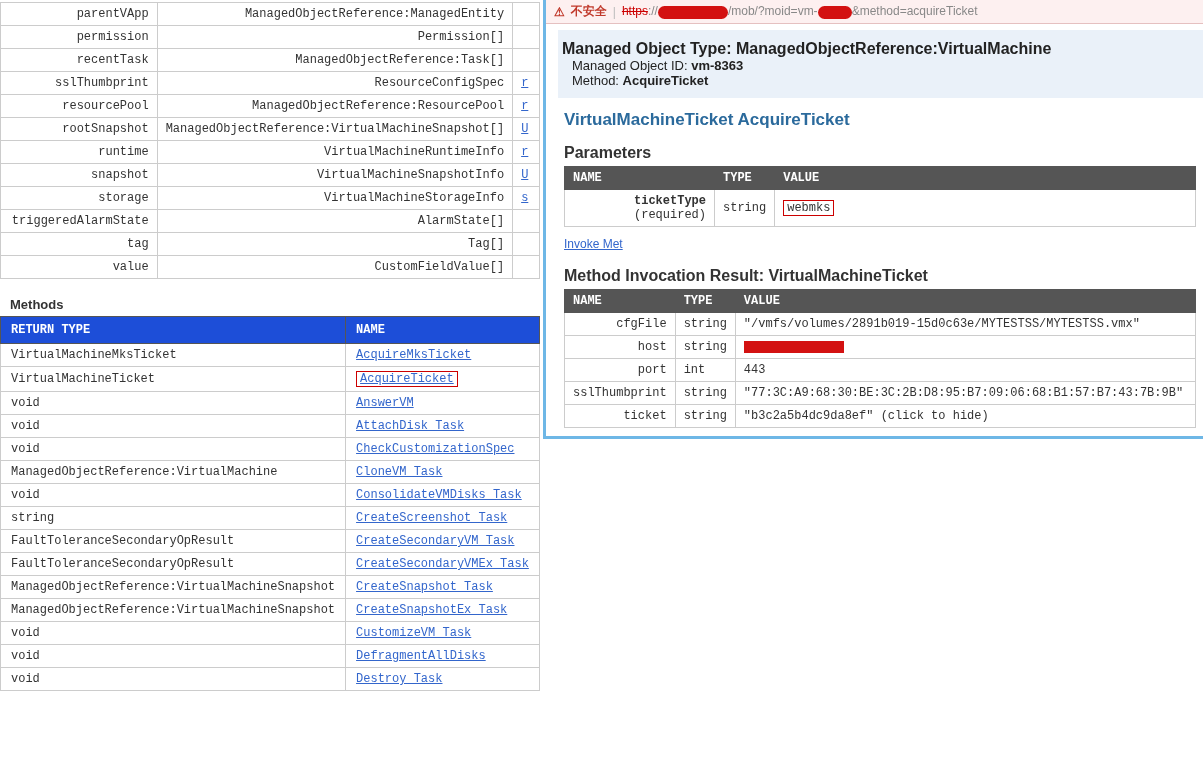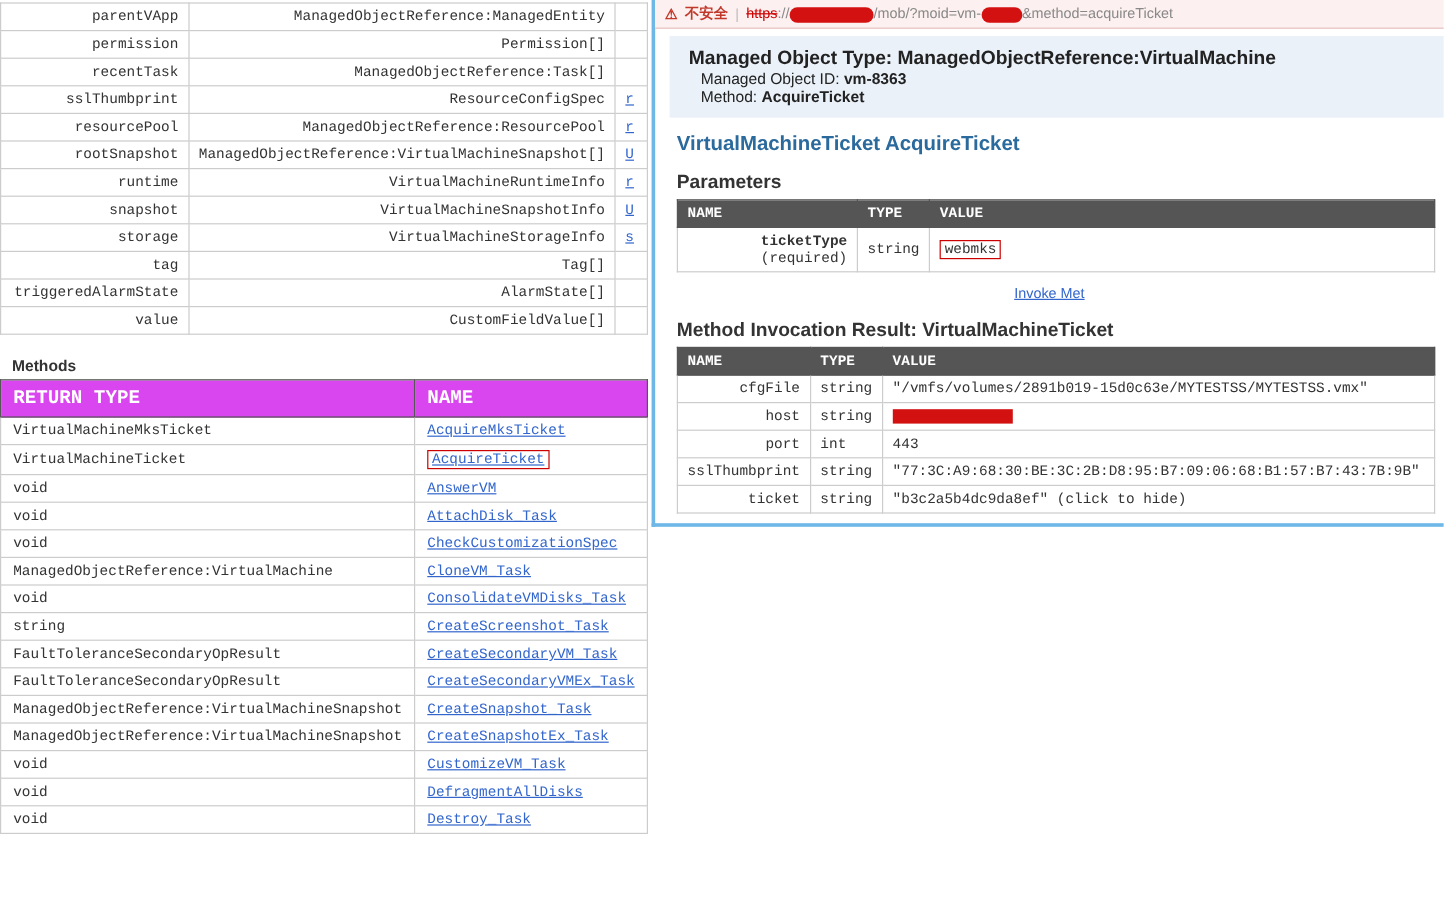--- a/index.html
+++ b/index.html
@@ -40,26 +40,26 @@
   .proptable td.pname { text-align: right; width: 160px; }
   .proptable td.ptype { text-align: right; width: 345px; }
   .proptable td.pval  { text-align: left; width: 30px; }
   a { color: #3366cc; text-decoration: underline; }
   h3.methods {
     font-weight: bold;
     font-size: 13px;
     margin: 18px 0 4px 10px;
   }
   .methodtable th {
-    background: #d946ef;
+    background: #1d4ed8;
     color: #fff;
     text-align: left;
     padding: 6px 10px;
     font-weight: bold;
-    font-size: 16px;
+    font-size: 12px;
     border: 1px solid #555;
   }
   .methodtable td {
     border: 1px solid #ccc;
     padding: 4px 10px;
     font-size: 12px;
   }
   .methodtable td.rtype { width: 345px; }
   .methodtable td.mname a { display:inline-block; }
   .redbox { border: 1px solid #c00; padding: 0 3px; }
@@ -80,21 +80,21 @@
   .addrbar .url .strike { color:#c00; text-decoration: line-through; }
   .redacted-url {
     display:inline-block;
     background:#d31111;
     border-radius:10px;
     width:70px; height:13px;
     vertical-align:middle;
   }
   .objheader {
     background: #eaf1f9;
-    padding: 10px 16px;
+    padding: 10px 4px;
     margin: 6px 0 12px -6px;
   }
   .objheader .motype { font-size: 16px; font-weight:bold; color:#222; }
   .objheader .sub { font-size: 13px; color:#222; margin-left:10px; }
   .objheader .sub b { font-weight:bold; }
   h2.methodtitle {
     color: #2b6a9c;
     font-size: 17px;
     font-weight: bold;
     margin: 10px 0 14px 0;
@@ -106,21 +106,21 @@
     padding: 4px 8px; font-size:12px; border:1px solid #555;
   }
   .paramtable td, .resulttable td {
     border:1px solid #ccc; padding:4px 8px; font-size:12px;
   }
   .paramtable td.pn { text-align:right; width:150px;}
   .paramtable td.pt { width:50px; }
   .paramtable td.pv { }
   .resulttable td.rn { text-align:right; width:100px; }
   .resulttable td.rt { width:55px; }
-  .invoke { text-align:center; margin:10px 18px 16px 0; }
+  .invoke { text-align:left; margin:10px 18px 16px 0; }
   .redacted-host {
     display:inline-block;
     background:#d31111;
     width:100px; height:12px;
     vertical-align:middle;
   }
 </style>
 </head>
 <body>
 
@@ -167,27 +167,27 @@
           <td class="pname">snapshot</td>
           <td class="ptype">VirtualMachineSnapshotInfo</td>
           <td class="pval"><a href="#">U</a></td>
         </tr>
         <tr>
           <td class="pname">storage</td>
           <td class="ptype">VirtualMachineStorageInfo</td>
           <td class="pval"><a href="#">s</a></td>
         </tr>
         <tr>
+          <td class="pname">triggeredAlarmState</td>
+          <td class="ptype">AlarmState[]</td>
+          <td class="pval"></td>
+        </tr>
+        <tr>
           <td class="pname">tag</td>
           <td class="ptype">Tag[]</td>
-          <td class="pval"></td>
-        </tr>
-        <tr>
-          <td class="pname">triggeredAlarmState</td>
-          <td class="ptype">AlarmState[]</td>
           <td class="pval"></td>
         </tr>
         <tr>
           <td class="pname">value</td>
           <td class="ptype">CustomFieldValue[]</td>
           <td class="pval"></td>
         </tr>
       </tbody>
   </table>
 

